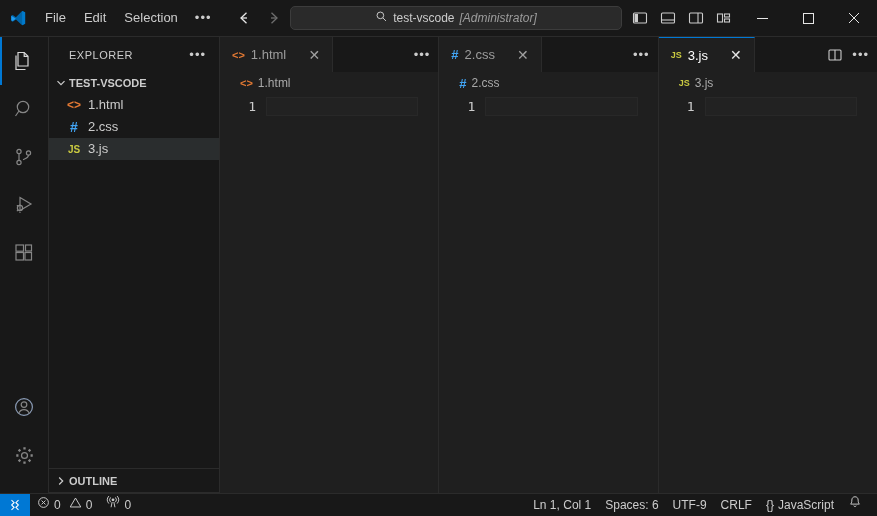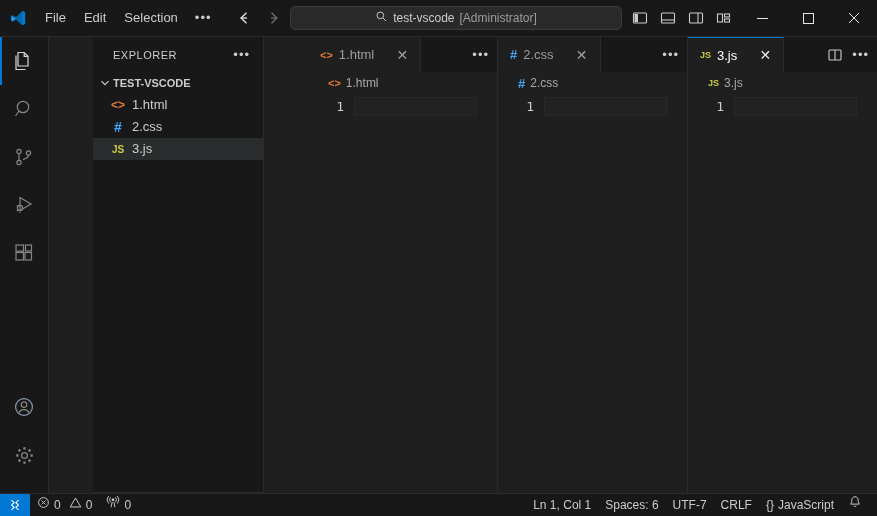--- a/index.html
+++ b/index.html
@@ -84,21 +84,21 @@
     border: 1px solid #3c3c3c;
     border-radius: 5px;
     display: flex;
     align-items: center;
     justify-content: center;
     gap: 5px;
     font-size: 12px;
     color: #cccccc;
   }
   .qinput .qtext { color: #cccccc; }
-  .qinput .qadmin { color: #9d9d9d; }
+  .qinput .qadmin { color: #9d9d9d; font-style: italic; }
   .layoutbtns {
     position: absolute;
     right: 140px;
     display: flex;
     align-items: center;
     gap: 2px;
   }
   .lbtn {
     width: 26px;
     height: 26px;
@@ -120,21 +120,20 @@
     display: flex;
     align-items: center;
     justify-content: center;
   }
 
   
   .mid {
     flex: 1;
     display: flex;
     min-height: 0;
-    gap: 44px;
   }
 
   
   .activitybar {
     width: 48px;
     min-width: 48px;
     background: #181818;
     border-right: 1px solid #2b2b2b;
     display: flex;
     flex-direction: column;
@@ -545,20 +544,28 @@
           <span class="ficon css">#</span>
           <span class="fname">2.css</span>
         </div>
         <div class="filerow selected">
           <span class="ficon js">JS</span>
           <span class="fname">3.js</span>
         </div>
       </div>
 
       <div class="sb-bottom">
+        <div class="sb-section-head">
+          <span class="chev">
+            <svg width="10" height="10" viewBox="0 0 10 10" aria-hidden="true">
+                <path d="M3.2 1.5 6.7 5 3.2 8.5" fill="none" stroke="currentColor" stroke-width="1.2"></path>
+              </svg>
+          </span>
+          <span>OUTLINE</span>
+        </div>
       </div>
     </div>
 
     <div class="groups">
 
       <div class="group">
         <div class="tabbar">
           <div class="tab">
             <span class="bc-icon html">&lt;&gt;</span>
             <span>1.html</span>
@@ -673,21 +680,21 @@
             <path d="M7 8l-1.2 6M9 8l1.2 6" stroke="#cccccc" stroke-width="1.1"></path>
           </svg>
         </span>
         <span>0</span>
       </div>
     </div>
 
     <div class="sb-right">
       <div class="sitem">Ln 1, Col 1</div>
       <div class="sitem">Spaces: 6</div>
-      <div class="sitem">UTF-7</div>
+      <div class="sitem">UTF-9</div>
       <div class="sitem">CRLF</div>
       <div class="sitem">
         <span>{}</span>
         <span>JavaScript</span>
       </div>
       <div class="sitem">
         <span>
           <svg width="14" height="14" viewBox="0 0 16 16" aria-hidden="true">
             <path d="M8 2c2.2 0 3.6 1.6 3.6 3.8 0 3 .9 4 1.4 4.6H3c.5-.6 1.4-1.6 1.4-4.6C4.4 3.6 5.8 2 8 2z" fill="none" stroke="#cccccc" stroke-width="1.1"></path>
             <path d="M6.6 12.2a1.5 1.5 0 0 0 2.8 0" fill="none" stroke="#cccccc" stroke-width="1.1"></path>

